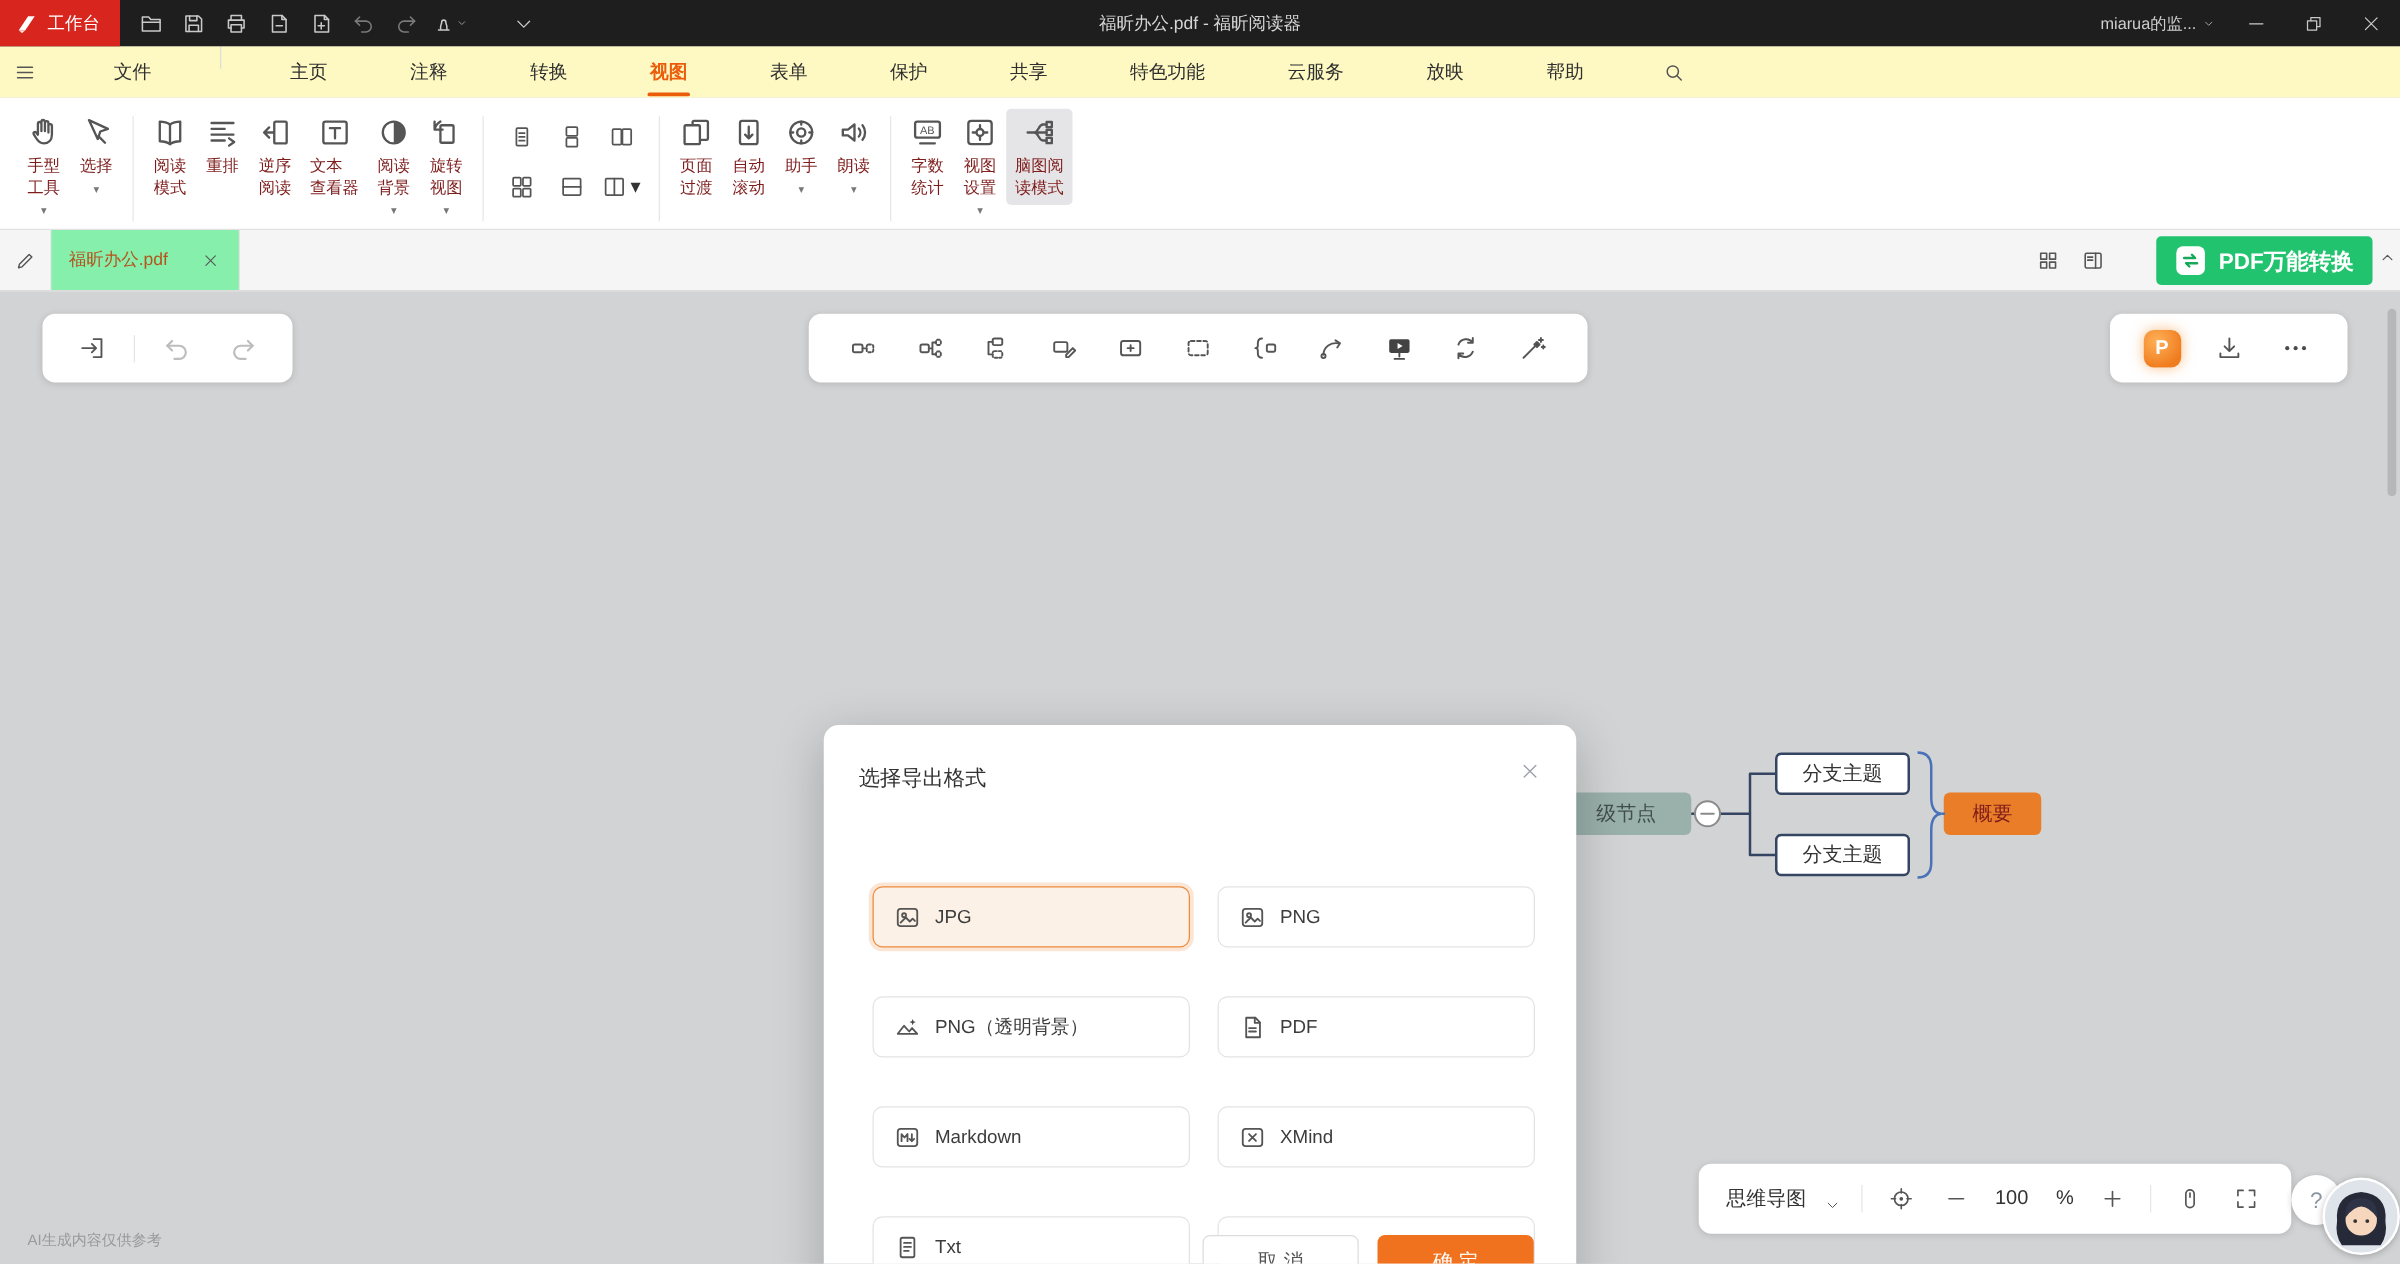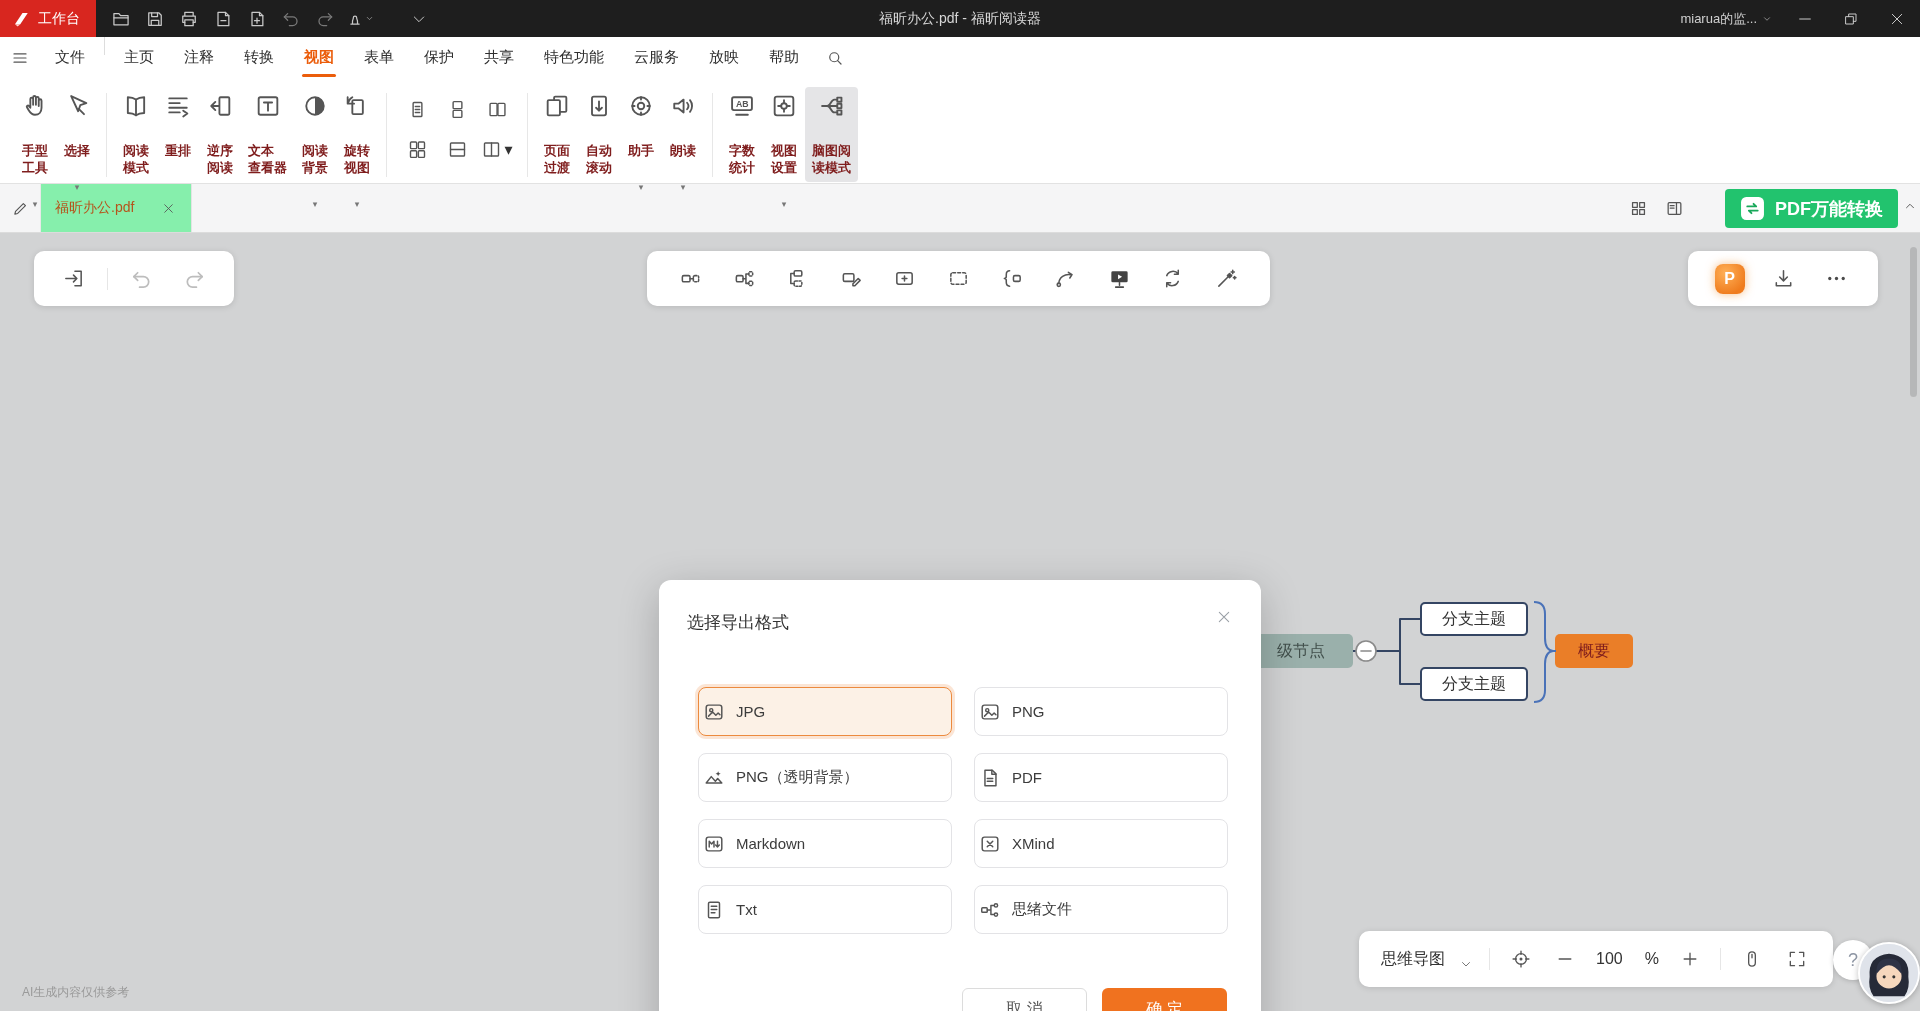--- a/index.html
+++ b/index.html
@@ -16,31 +16,31 @@
   .ws-badge { height:100%; background:#d8261f; display:flex; align-items:center; gap:8px; padding:0 16px 0 12px; color:#fff; font-size:14px; }
   .tb-icons { display:flex; align-items:center; margin-left:8px; }
   .tb-btn { width:34px; height:37px; display:flex; align-items:center; justify-content:center; }
   .tb-caret { margin-left:26px; }
   .tb-title { position:absolute; left:50%; transform:translateX(-50%); font-size:14px; color:#d6d6d6; }
   .tb-right { margin-left:auto; display:flex; align-items:center; height:100%; }
   .tb-user { display:flex; align-items:center; gap:5px; color:#cfcfcf; font-size:13px; margin-right:10px;margin-left:48px; }
   .win-btn { width:46px; height:37px; display:flex; align-items:center; justify-content:center; }
 
   
-  .menubar { position:absolute; left:0; top:37px; width:100%; height:41px; background:#ffffff; display:flex; align-items:flex-start; z-index:39; }
+  .menubar { position:absolute; left:0; top:37px; width:100%; height:41px; background:#fef9c3; display:flex; align-items:flex-start; z-index:39;gap:36px; }
   .menu-burger { width:40px; height:100%; display:flex; align-items:center; justify-content:center; }
   .menu-item { padding:0 15px; height:100%; display:flex; align-items:center; font-size:15px; color:#2f2f2f; position:relative; cursor:default; }
   .menu-sep { width:1px; height:18px; background:#ddd; margin:0 4px; }
   .menu-item.active { color:#eb5d0b; font-weight:700; }
   .menu-item.active::after { content:""; position:absolute; left:50%; transform:translateX(-50%); bottom:1px; width:34px; height:3px; border-radius:2px; background:#eb5d0b; }
   .menu-search { width:42px; height:100%; display:flex; align-items:center; justify-content:center; }
 
   
   .ribbon { position:absolute; left:0; top:78px; width:100%; height:106px; background:#fff; border-bottom:1px solid #e2e2e2; display:flex; align-items:flex-start; padding:9px 10px 0 14px; z-index:38; }
-  .rb { display:flex; flex-direction:column; align-items:center; gap:23px; padding:5px 7px; border-radius:4px;font-weight:bold; }
+  .rb { display:flex; flex-direction:column; align-items:center; gap:5px; padding:5px 7px; border-radius:4px; }
   .rb svg { width:28px; height:28px; }
   .rb-label { font-size:13px; line-height:1.3; text-align:left; white-space:pre-line; color:#7f1d1d; }
   .rb .caret9 { font-size:9px; color:#777; line-height:1; }
   .rb.active { background:#e5e5e7; }
   .rb-sep { width:1px; align-self:stretch; background:#e7e7e7; margin:6px 8px; }
   .page-grid { display:grid; grid-template-columns:repeat(3,40px); grid-auto-rows:40px; margin:2px 2px 0; }
   .pg-cell { display:flex; align-items:center; justify-content:center; gap:2px; }
   .pg-cell svg { width:21px; height:21px; }
 
   
@@ -81,21 +81,21 @@
   .node-clipped { left:1249px; top:401px; width:104px; height:34px; background:#9ab0ab; color:#42504c; }
   .node-branch { left:1420px; width:108px; height:34px; background:#fff; border:2px solid #344563; color:#333; }
   .node-branch.b1 { top:369px; } .node-branch.b2 { top:434px; }
   .node-summary { left:1555px; top:401px; width:78px; height:34px; background:#ea7e28; color:#7f1d1d; }
 
   
   .dialog { position:absolute; left:659px; top:347px; width:602px; height:483px; background:#fff; border-radius:12px; box-shadow:0 10px 40px rgba(0,0,0,.22); z-index:50; }
   .dlg-title { position:absolute; left:28px; top:31px; font-size:17px; font-weight:500; color:#333; }
   .dlg-close { position:absolute; right:24px; top:24px; width:26px; height:26px; display:flex; align-items:center; justify-content:center; background:none; border:none; }
   .fmt-grid { position:absolute; left:39px; top:107px; display:grid; grid-template-columns:254px 254px; column-gap:22px; row-gap:17px; }
-  .fmt { height:49px; border:1px solid #e3e3e6; border-radius:8px; background:#fff; display:flex; align-items:center; gap:11px; padding:0 4px; font-size:15px; color:#3c3c3c; font-family:inherit; }
+  .fmt { height:49px; border:1px solid #e3e3e6; border-radius:8px; background:#fff; display:flex; align-items:center; gap:11px; padding:0 16px; font-size:15px; color:#3c3c3c; font-family:inherit;margin-top:22px; }
   .fmt svg { width:22px; height:22px; flex:none; }
   .fmt.selected { border-color:#ec8a3e; background:#fcf1e6; box-shadow:0 0 0 3px rgba(236,138,62,.22); }
   .dlg-actions { position:absolute; right:34px; bottom:32px; display:flex; gap:15px; }
   .btn { width:125px; height:43px; border-radius:6px; font-size:16px; font-family:inherit; display:flex; align-items:center; justify-content:center; }
   .btn-cancel { background:#fff; border:1px solid #dcdcdc; color:#555; }
   .btn-confirm { background:#f0721f; border:none; color:#fff; }
 </style>
 </head>
 <body>
 

